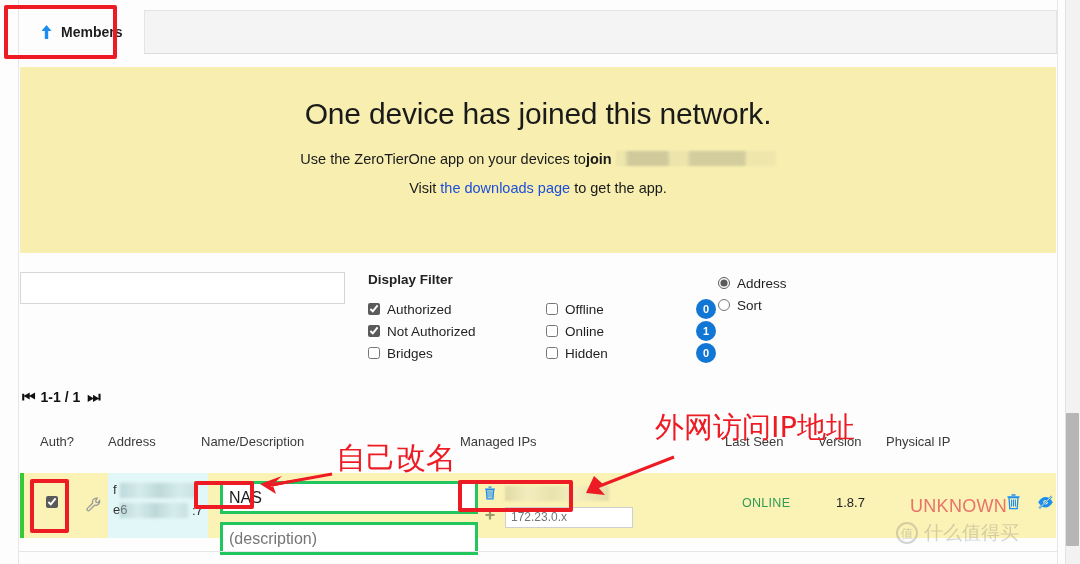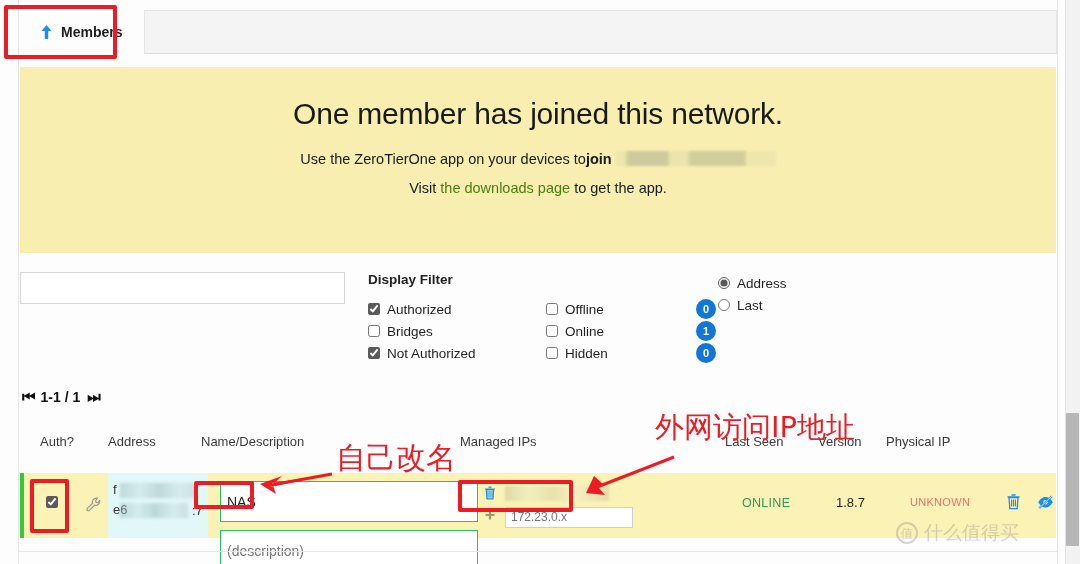--- a/index.html
+++ b/index.html
@@ -77,21 +77,21 @@
     font-size: 30px;
     font-weight: normal;
     color: #1a1a1a;
     letter-spacing: -0.2px;
   }
   .alert p {
     margin: 0 0 13px 0;
     font-size: 14.5px;
     color: #1a1a1a;
   }
-  .alert a { color: #4d7c0f; text-decoration: none; }
+  .alert a { color: #1d4ed8; text-decoration: none; }
   .join-line { display: inline-flex; align-items: baseline; gap: 0; }
   .join-line b { font-weight: bold; }
   .blur-id {
     display: inline-block;
     margin-left: 4px;
     height: 15px; width: 160px;
     position: relative; top: 2px;
     background:
       linear-gradient(90deg,
         rgba(200,195,150,.18) 0%, rgba(200,195,150,.18) 5%,
@@ -187,24 +187,24 @@
   }
   .addr-blur.b2 { width: 68px; left: 12px; }
 
   .wrench { position: absolute; left: 62px; top: 24px; }
 
   .chk-cell { position: absolute; left: 22px; top: 21px; }
   .chk-big { width: 15px; height: 15px; accent-color: #5b5b5b; }
 
   .name-stack { position: absolute; left: 196px; top: 8px; width: 258px; }
   .name-input, .desc-input {
-    width: 258px; height: 41px;
-    border: 1px solid #22c55e;
+    width: 258px; height: 33px;
+    border: 3px solid #22c55e;
     background: #fff;
-    font-size: 14px;
+    font-size: 16px;
     padding: 0 6px;
     outline: none;
     color: #1c1c1c;
   }
   .desc-input { margin-top: 8px; color: #0c4a6e; }
 
   .mip { position: absolute; left: 460px; top: 9px; width: 156px; }
   .mip-row { display: flex; align-items: center; gap: 9px; height: 22px; }
   .mip-blur {
     height: 15px; width: 104px;
@@ -216,21 +216,21 @@
   }
   .mip-input {
     width: 128px; height: 21px;
     border: 1px solid #cfcfcf; background: #fff;
     font-size: 12px; color: #a3a3a3; padding: 0 5px; outline: none;
     margin-top: 4px;
   }
 
   .c-status { left: 718px; top: 23px; font-size: 12.5px; color: #2f9a58; letter-spacing: .3px; }
   .c-version { left: 812px; top: 22px; font-size: 13px; color: #1f1f1f; }
-  .c-phys { left: 886px; top: 23px; font-size: 11px; color: #e8736b; letter-spacing: .3px; }
+  .c-phys { left: 886px; top: 23px; font-size: 18px; color: #e8736b; letter-spacing: .3px; }
   .c-actions { left: 982px; top: 20px; display: flex; gap: 16px; align-items: center; }
 
   .icon-btn { cursor: pointer; line-height: 0; }
 
   
   .ann { position: absolute; pointer-events: none; }
   .ann-box { border: 4px solid #ed1c24; border-radius: 2px; }
   .ann-chk   { left: 30px;  top: 479px; width: 39px;  height: 54px; }
   .ann-name  { left: 194px; top: 481px; width: 60px;  height: 28px; }
   .ann-mip   { left: 458px; top: 480px; width: 115px; height: 32px; }
@@ -284,21 +284,21 @@
     <span class="up-arrow" data-name="arrow-up-icon">
       <svg width="11" height="14" viewBox="0 0 11 14">
         <path d="M5.5 0 L10.5 6 L7.2 6 L7.2 14 L3.8 14 L3.8 6 L0.5 6 Z" fill="#1b8df0"></path>
       </svg>
     </span>
     <span data-name="tab-members-label">Members</span>
   </div>
   <div class="ann-members" data-name="annotation-box-members-tab"></div>
 
   <div class="alert" data-name="network-alert-banner">
-    <h1 data-name="alert-heading">One member has joined this network.</h1>
+    <h1 data-name="alert-heading">One device has joined this network.</h1>
     <p data-name="alert-line-2">
       <span class="join-line">
         <span data-name="alert-join-prefix">Use the ZeroTierOne app on your devices to </span>
           <b data-name="alert-join-word">join</b>
           <span class="blur-id" data-name="redacted-network-id"></span>
       </span>
     </p>
     <p data-name="alert-line-3">
       <span data-name="alert-visit-prefix">Visit </span><a href="#" data-name="downloads-page-link">the downloads page</a><span data-name="alert-visit-suffix"> to get the app.</span>
     </p>
@@ -311,27 +311,27 @@
     </div>
 
     <div class="col-filter" data-name="display-filter-column">
       <div class="f-head" data-name="display-filter-label">Display Filter</div>
       <div class="chk-grid" style="height:68px;">
         <div class="chk-col-a" data-name="display-filter-left-group">
           <label class="chk-row" data-name="filter-authorized">
             <input type="checkbox" checked="" data-name="filter-authorized-checkbox" style="">
             <span data-name="filter-authorized-label">Authorized</span>
           </label>
+          <label class="chk-row" data-name="filter-not-authorized">
+            <input type="checkbox" checked="" data-name="filter-not-authorized-checkbox" style="">
+            <span data-name="filter-not-authorized-label">Not Authorized</span>
+          </label>
           <label class="chk-row" data-name="filter-bridges">
             <input type="checkbox" data-name="filter-bridges-checkbox" style="">
             <span data-name="filter-bridges-label">Bridges</span>
-          </label>
-          <label class="chk-row" data-name="filter-not-authorized">
-            <input type="checkbox" checked="" data-name="filter-not-authorized-checkbox" style="">
-            <span data-name="filter-not-authorized-label">Not Authorized</span>
           </label>
         </div>
         <div class="chk-col-b" data-name="display-filter-right-group">
           <div class="badge-wrap">
             <label class="chk-row" data-name="filter-offline">
               <input type="checkbox" data-name="filter-offline-checkbox" style="">
               <span data-name="filter-offline-label">Offline</span>
             </label>
             <span class="count-badge" style="top:1px;" data-name="offline-count-badge">0</span>
           </div>
@@ -353,21 +353,21 @@
       </div>
     </div>
 
     <div class="col-sort" data-name="sort-by-column">
       <label class="chk-row" data-name="sort-by-address">
         <input type="radio" name="sortby" checked="" data-name="sort-by-address-radio" style="">
         <span data-name="sort-by-address-label">Address</span>
       </label>
       <label class="chk-row" data-name="sort-by-name">
         <input type="radio" name="sortby" data-name="sort-by-name-radio" style="">
-        <span data-name="sort-by-name-label">Last</span>
+        <span data-name="sort-by-name-label">Sort</span>
       </label>
     </div>
   </div>
 
   <div class="pager" data-name="pagination">
     <span class="nav" data-name="pagination-first-button">⏮</span>
     <span data-name="pagination-range">1-1 / 1</span>
     <span class="nav" data-name="pagination-last-button">⏭</span>
   </div>
 

